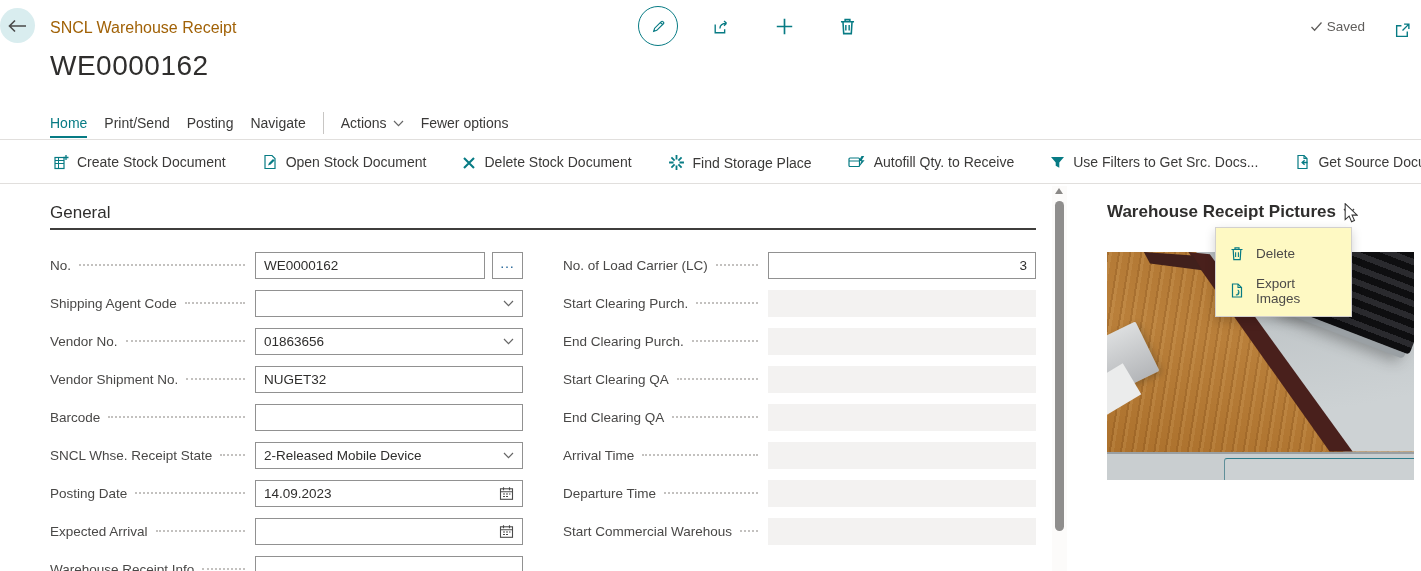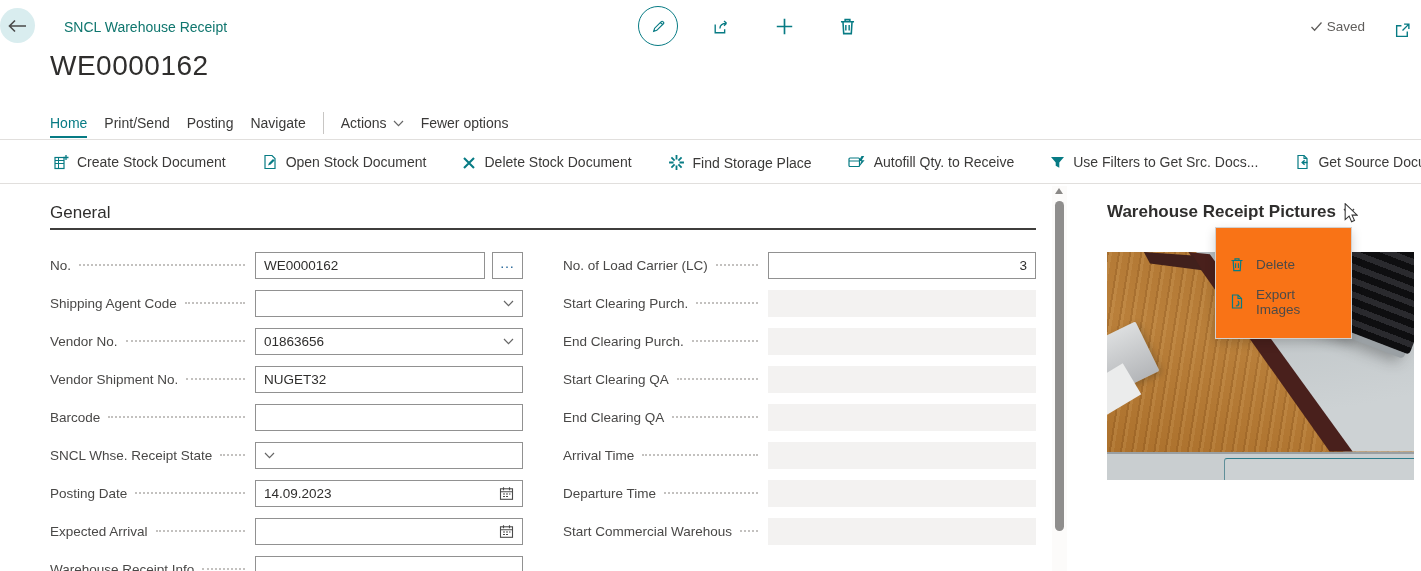--- a/index.html
+++ b/index.html
@@ -7,21 +7,21 @@
     --disabled:#f3f2f1; --rule:#e1dfdd;
   }
   *{margin:0;padding:0;box-sizing:border-box;}
   html,body{width:1421px;height:571px;overflow:hidden;background:#fff;
     font-family:"Liberation Sans","DejaVu Sans",sans-serif;color:var(--text);}
   .abs{position:absolute;}
 
   
   .back-btn{left:0;top:8px;width:35px;height:35px;border-radius:50%;background:#d9edef;
     display:flex;align-items:center;justify-content:center;cursor:pointer;}
-  .page-caption{left:64px;top:19px;font-size:14px;color:#0f766e;}
+  .page-caption{left:50px;top:19px;font-size:16px;color:#a16207;}
   .topbar-icons{left:638px;top:6px;display:flex;align-items:center;gap:23px;}
   .icon-btn{width:40px;height:40px;display:flex;align-items:center;justify-content:center;cursor:pointer;}
   .edit-circle{border:1.4px solid var(--accent);border-radius:50%;}
   .save-status{right:56px;top:19px;display:flex;align-items:center;gap:4px;color:#605e5c;font-size:13.5px;}
   .open-new{right:6px;top:17px;}
 
   
   .record-title{left:50px;top:50px;font-size:28px;font-weight:300;color:#2f2e2d;letter-spacing:.5px;}
 
   
@@ -76,22 +76,22 @@
     background:repeating-linear-gradient(0deg,#0e0e10 0 7px,#2a2a2e 7px 13px);border-radius:4px;
     box-shadow:-4px 6px 0 #9aa0a4, -8px 12px 14px rgba(40,40,40,.35);}
   .ph-box{position:absolute;left:-3%;top:34%;width:17%;height:24%;transform:rotate(-26deg);
     background:linear-gradient(#dcdedf,#b4b6b9);border-radius:2px;box-shadow:2px 3px 6px rgba(60,50,30,.3);}
   .ph-box2{position:absolute;left:-4%;top:52%;width:13%;height:16%;transform:rotate(-31deg);background:#ebecec;}
   .ph-bottom{position:absolute;left:0;right:0;bottom:0;height:12.5%;background:#c9ced0;border-top:2px solid #9a9fa2;}
   .ph-tablet{position:absolute;left:38%;right:0;bottom:0;height:9.5%;background:#ccd1d3;
     border-top:1.5px solid #2e7d8c;border-left:1.5px solid #5f8f99;border-radius:3px 0 0 0;}
 
   
-  .ctx-menu{left:1215px;top:227px;width:137px;background:#f97316;border:1px solid #d2d0ce;
-    box-shadow:0 4px 10px rgba(0,0,0,.18);z-index:20;padding:18px 0;}
+  .ctx-menu{left:1215px;top:227px;width:137px;background:#fef9c3;border:1px solid #d2d0ce;
+    box-shadow:0 4px 10px rgba(0,0,0,.18);z-index:20;padding:7px 0;}
   .menu-item{display:flex;align-items:center;gap:11px;height:37px;padding:0 13px;font-size:13.5px;color:#4c4a48;cursor:pointer;}
 
   .cursor{left:1344px;top:203px;z-index:30;pointer-events:none;}
   svg{display:block;}
 </style>
 </head>
 <body>
 
 <div class="abs back-btn">
   <svg width="19" height="14" viewBox="0 0 19 14">
@@ -284,20 +284,21 @@
     <span class="flabel">Barcode</span>
     <span class="leader"></span>
   <span class="ctl text">
         <span class="val"></span>
       </span>
     </div>
     <div class="frow">
     <span class="flabel">SNCL Whse. Receipt State</span>
     <span class="leader"></span>
   <span class="ctl combo">
+        <span class="val">2-Released Mobile Device</span>
         <span>
           <svg width="11" height="7" viewBox="0 0 11 7">
             <path d="M1 1 L5.5 5.6 L10 1" stroke="#666" stroke-width="1.2" fill="none"></path>
           </svg>
         </span>
       </span>
     </div>
     <div class="frow">
     <span class="flabel">Posting Date</span>
     <span class="leader"></span>

